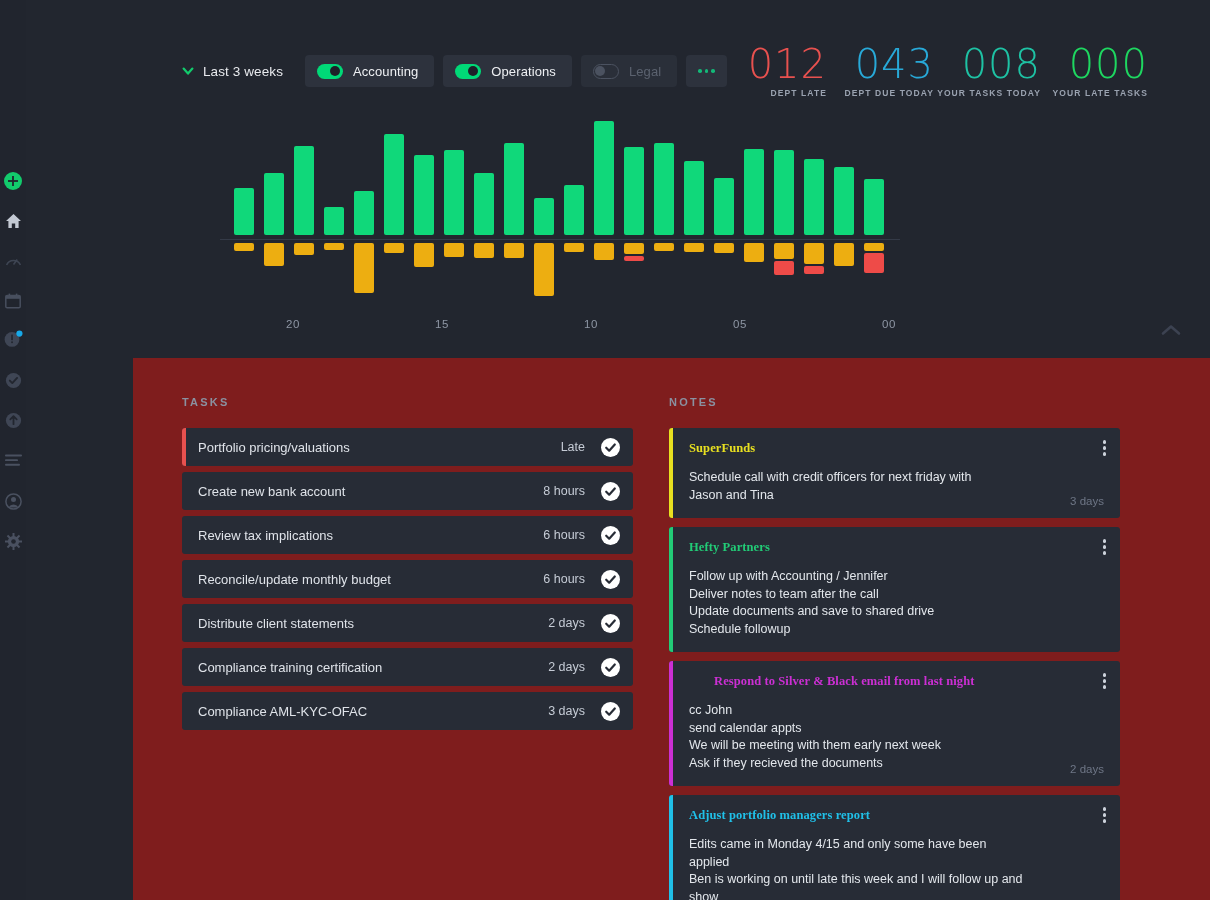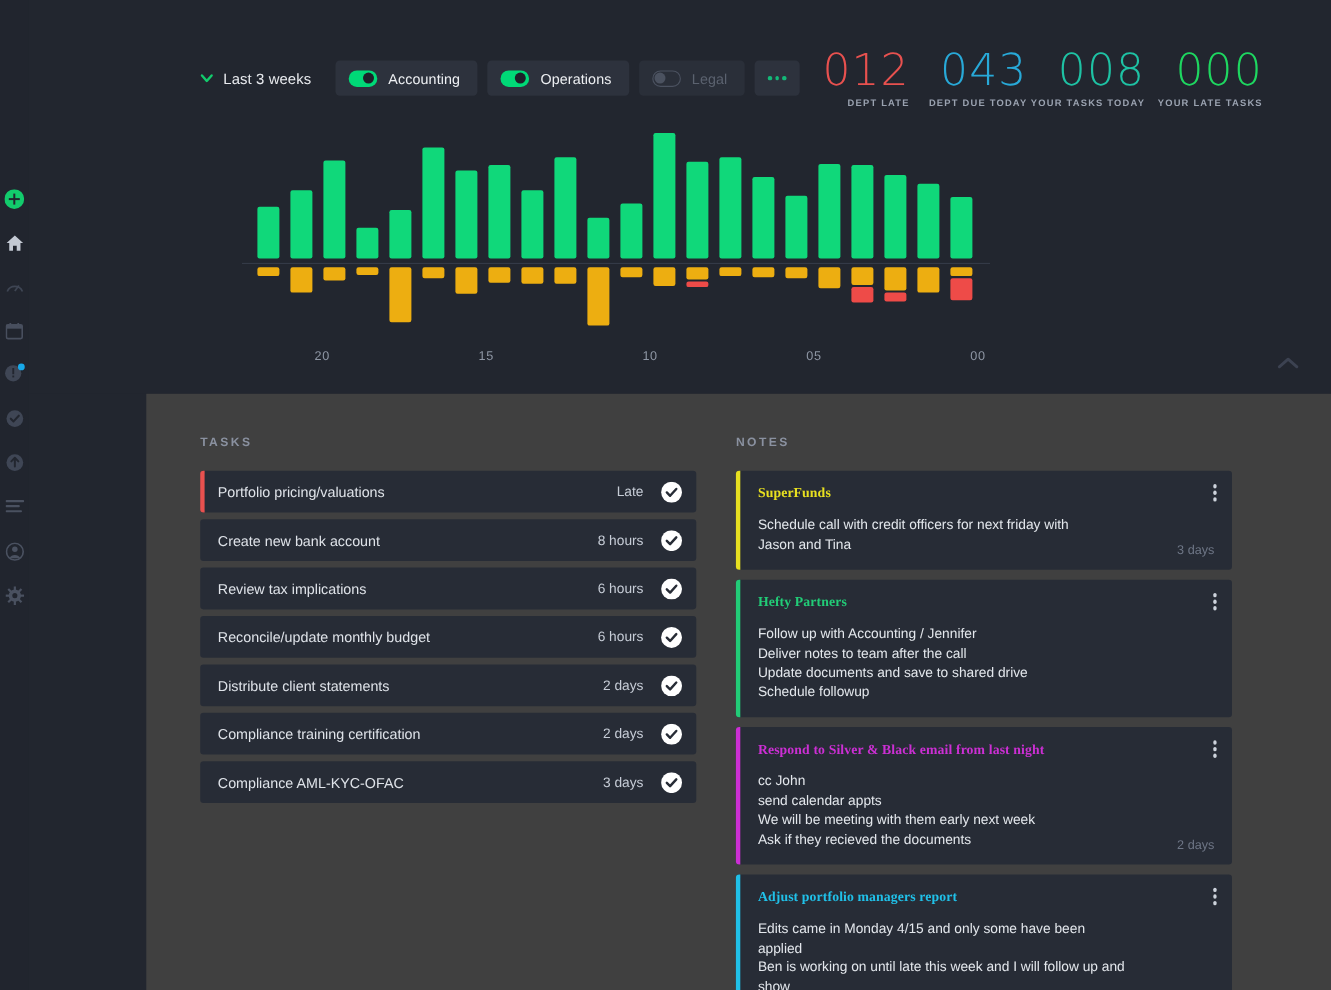--- a/index.html
+++ b/index.html
@@ -68,21 +68,21 @@
   #zeroline { position: absolute; left: 194px; width: 680px; height: 1px; background: #343a47; }
   #xaxis { position: absolute; left: 194px; top: 318px; width: 680px; height: 18px; }
   .xtick { position: absolute; font-size: 11.5px; color: #8e96a4; letter-spacing: .6px; }
 
   #collapse-chevron { position: absolute; right: 24px; top: 318px; width: 30px; height: 24px;
                       display: flex; align-items: center; justify-content: center; }
 
   
   #lower {
     position: absolute; left: 133px; top: 358px; width: 1077px; height: 542px;
-    background: #404040;
+    background: #7f1d1d;
   }
   .col-head { font-size: 11px; letter-spacing: 2.2px; color: #8a91a0; font-weight: bold; }
 
   #tasks-col { position: absolute; left: 49px; top: 38px; width: 451px; }
   #notes-col { position: absolute; left: 536px; top: 38px; width: 451px; }
 
   .task-row {
     position: relative; height: 38px; background: #272c36; border-radius: 3px;
     margin-bottom: 6px; display: flex; align-items: center; padding: 0 0 0 16px;
   }
@@ -435,21 +435,21 @@
               <i></i>
               <i></i>
             </span>
             <div class="note-body">Follow up with Accounting / Jennifer
 Deliver notes to team after the call
 Update documents and save to shared drive
 Schedule followup</div>
           </div>
           <div class="note-card">
             <span class="note-accent" style="background: rgb(204, 47, 212);"></span>
-            <div class="note-title" style="color: rgb(204, 47, 212);">Respond to Silver &amp; Black email from last night</div>
+            <div class="note-title" style="color: rgb(204, 47, 212); margin-left: 25px;">Respond to Silver &amp; Black email from last night</div>
             <span class="note-kebab">
               <i></i>
               <i></i>
               <i></i>
             </span>
             <div class="note-body">cc John
 send calendar appts
 We will be meeting with them early next week
 Ask if they recieved the documents</div>
             <span class="note-age">2 days</span>

